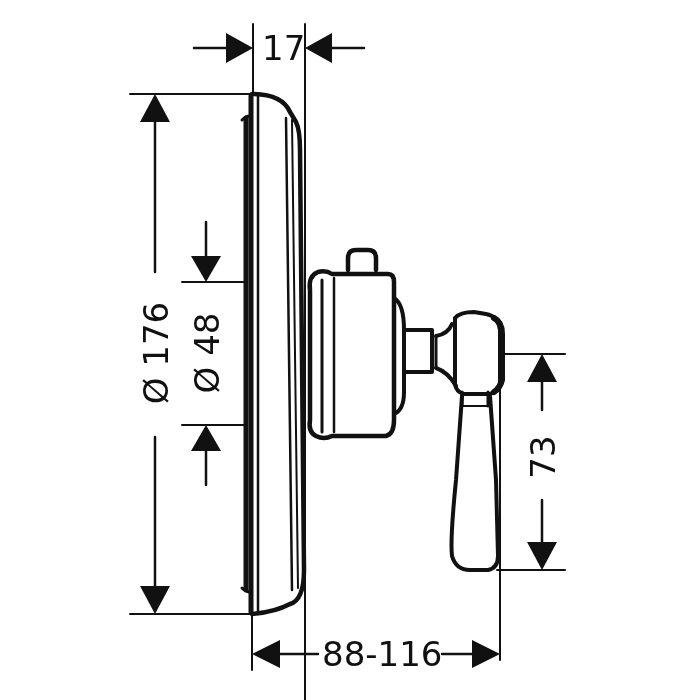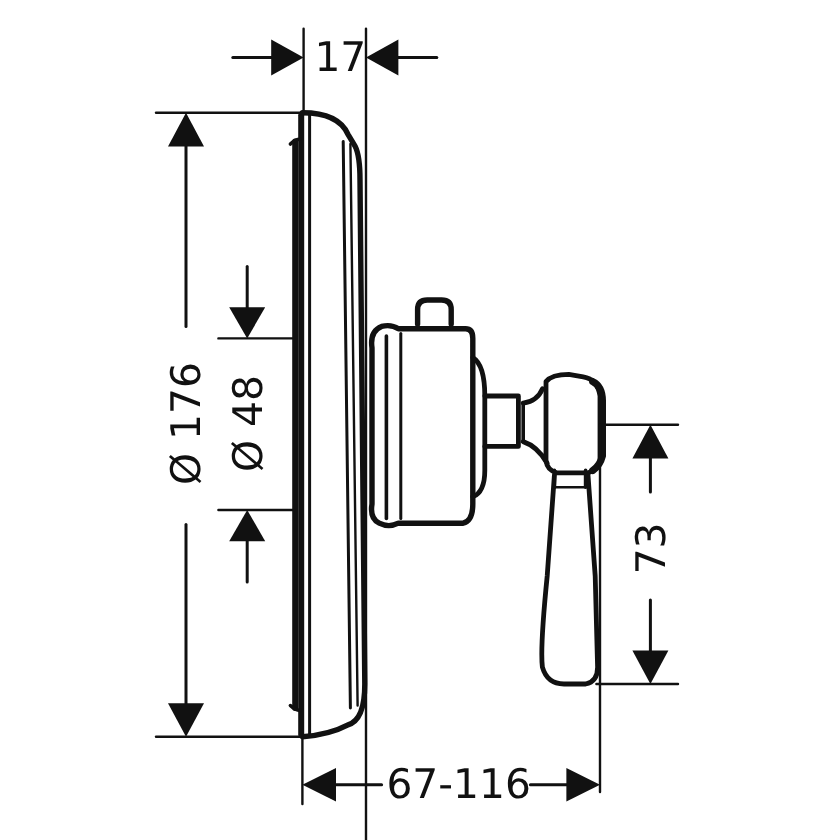--- a/index.html
+++ b/index.html
@@ -104,13 +104,13 @@
 </svg>
 
 <div class="lbl" style="left:262px;top:31px;">17</div>
 
 <div class="lbl rot" style="left:104px;top:336px;width:104px;text-align:center;">Ø 176</div>
 
 <div class="lbl rot" style="left:166px;top:336px;width:82px;text-align:center;">Ø 48</div>
 
 <div class="lbl rot" style="left:518px;top:440px;width:50px;text-align:center;">73</div>
 
-<div class="lbl" style="left:322px;top:637px;">67-116</div>
+<div class="lbl" style="left:322px;top:637px;">88-116</div>
 
 </body></html>

